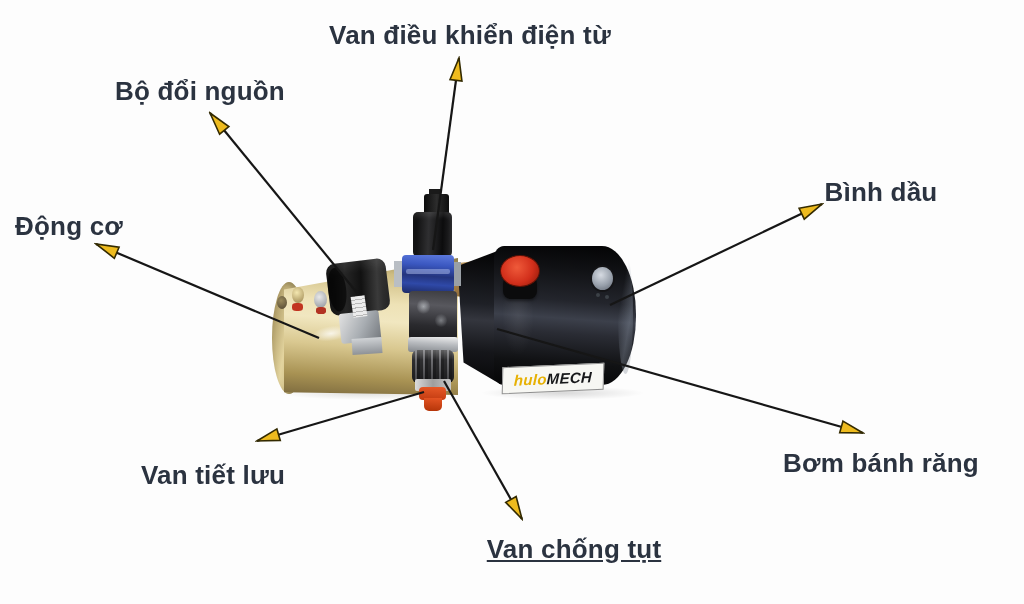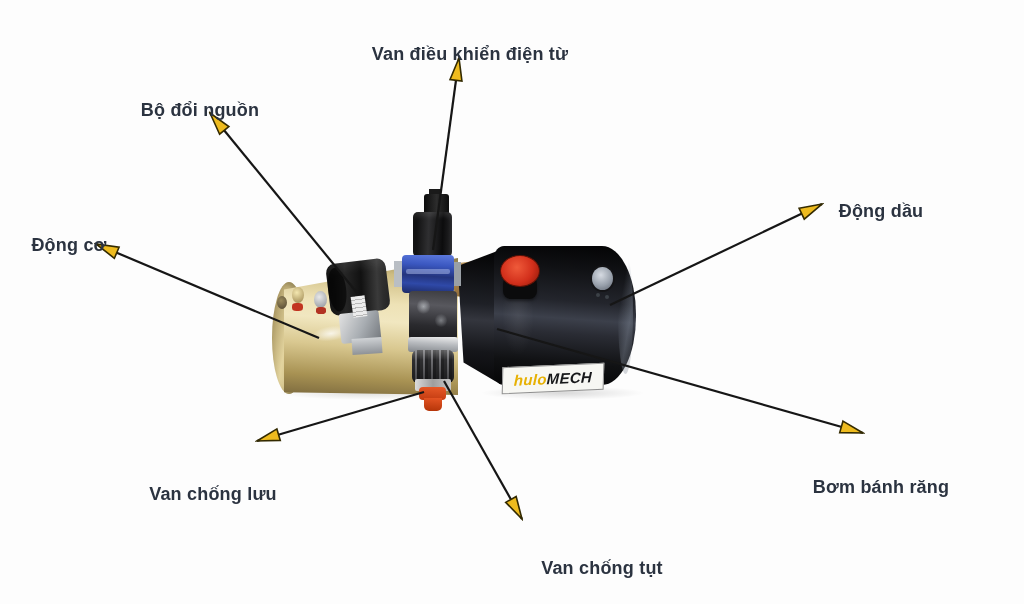--- a/index.html
+++ b/index.html
@@ -5,22 +5,22 @@
   html,body{margin:0;padding:0;background:#fdfdfd;}
   .canvas{
     position:relative;width:1024px;height:604px;overflow:hidden;
     background:#fdfdfd;
     font-family:"Liberation Sans","DejaVu Sans",sans-serif;
   }
   .abs{position:absolute;}
   
   .lbl{
     position:absolute;transform:translateX(-50%);
-    font-weight:bold;font-size:18px;color:#2b3340;
-    white-space:nowrap;letter-spacing:.2px;z-index:11;margin-top:24px;
+    font-weight:bold;font-size:26px;color:#2b3340;
+    white-space:nowrap;letter-spacing:.2px;z-index:11;
   }
   .lbl .l2line{text-align:right;line-height:30px;}
   
   svg.arrows{position:absolute;left:0;top:0;z-index:10;pointer-events:none;}
   
   .shadow{position:absolute;border-radius:50%;z-index:1;}
   .sh-motor{left:278px;top:386px;width:175px;height:14px;background:radial-gradient(ellipse at center,rgba(90,85,70,.18),transparent 70%);}
   .sh-tank{left:480px;top:386px;width:165px;height:14px;background:radial-gradient(ellipse at center,rgba(0,0,0,.14),transparent 70%);}
   
   .motor-cap{left:272px;top:282px;width:34px;height:112px;border-radius:50%;
@@ -184,20 +184,20 @@
     <line x1="319" y1="338" x2="96" y2="244" stroke="#161616" stroke-width="2.2" marker-end="url(#ah)"></line>
     <line x1="610" y1="305" x2="822" y2="204" stroke="#161616" stroke-width="2.2" marker-end="url(#ah)"></line>
     <line x1="424" y1="392" x2="257" y2="441" stroke="#161616" stroke-width="2.2" marker-end="url(#ah)"></line>
     <line x1="444" y1="381" x2="522" y2="519" stroke="#161616" stroke-width="2.2" marker-end="url(#ah)"></line>
     <line x1="497" y1="329" x2="863" y2="433" stroke="#161616" stroke-width="2.2" marker-end="url(#ah)"></line>
   </svg>
 
   <div class="lbl" style="left:470px;top:20px;">Van điều khiển điện từ</div>
   <div class="lbl" style="left:200px;top:76px;">Bộ đổi nguồn</div>
   <div class="lbl" style="left:69px;top:211px;">Động cơ</div>
-  <div class="lbl" style="left:881px;top:177px;">Động dầu</div>
-  <div class="lbl" style="left:213px;top:460px;">Van chống lưu</div>
-  <div class="lbl" style="left:602px;top:534px;">Van chống tụt</div>
+  <div class="lbl" style="left:881px;top:177px;">Bình dầu</div>
+  <div class="lbl" style="left:213px;top:460px;">Van tiết lưu</div>
+  <div class="lbl" style="left:574px;top:534px;text-decoration:underline;">Van chống tụt</div>
   <div class="lbl" style="left:881px;top:448px;">
     <div class="l2line">Bơm bánh răng</div>
   </div>
 
 </div>
 
 </body></html>

